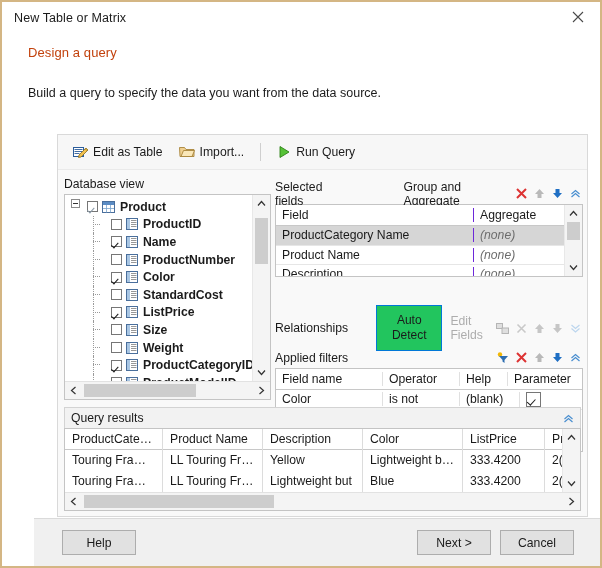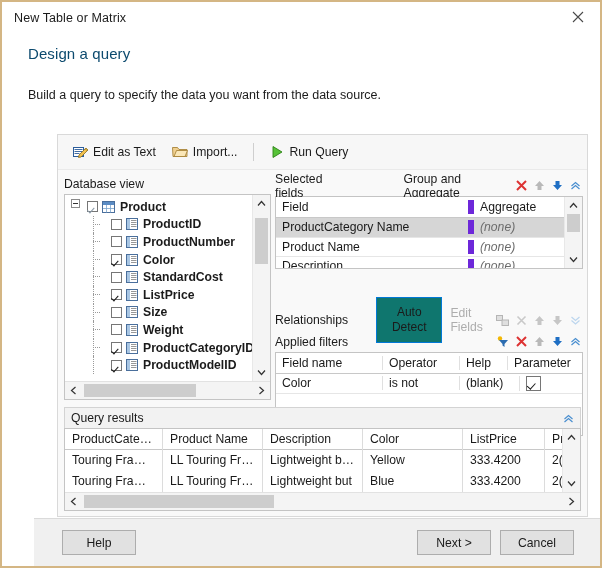--- a/index.html
+++ b/index.html
@@ -42,22 +42,22 @@
     right: 0; top: 0;
     width: 44px; height: 30px;
     display: flex; align-items: center; justify-content: center;
     cursor: default;
   }
   .close-btn svg { display:block; }
 
   
   .heading-area { padding: 12px 0 0 26px; }
   .page-heading {
-    font-size: 15px;
-    color: #0c4a6e;
+    font-size: 13px;
+    color: #c2410c;
     font-weight: normal;
     margin: 0 0 0 0;
     letter-spacing: .1px;
   }
   .page-sub {
     font-size: 12.5px;
     color: #1b1b1b;
     margin-top: 26px;
   }
 
@@ -244,20 +244,21 @@
   .rightcol {
     position: absolute;
     left: 217px; top: 40px;
     width: 308px; height: 225px;
   }
   .sec-head {
     display:flex; align-items:center;
     height: 21px;
     font-size: 12.2px;
     color:#1b1b1b;
+    margin-top:8px;
   }
   .sec-title { }
   .sec-mid { margin-left: 52px; }
   .sec-icons {
     margin-left:auto;
     display:flex; align-items:center; gap: 7px;
     padding-right: 2px;
   }
   .mini { cursor: default; line-height:0; }
 
@@ -283,32 +284,32 @@
     border-bottom: 1px solid #c8c8c8;
     height: 21px;
   }
   .grow.sel { background: #d6d6d6; justify-content: flex-end; }
   .gcell { padding: 0 6px; overflow:hidden; white-space:nowrap; text-overflow:ellipsis;}
   .gcell.agg { color:#6c6c6c; font-style:italic; }
   .gcell.agghead { font-style:normal; color:#1b1b1b; }
 
   
   .sf-field { flex: 1 1 auto; }
-  .sf-agg { flex:0 0 78px; border-left: 6px solid #6d28d9; }
+  .sf-agg { flex:0 0 78px; border-left: 1px solid #6d28d9; }
 
   
   .rel-row {
     display:flex; align-items:center;
     height: 22px;
     font-size: 12.2px;
     margin-top: 40px;
   }
   .autodetect {
     border: 1px solid #0078d7;
-    background: #0f766e;
+    background: #22c55e;
     font-size: 12px;
     padding: 7px 7px;
     color:#1b1b1b;
     cursor: default;
     margin-left: 28px;
     line-height: 15px;
   }
   .disabled-text { color:#adadad; margin-left: 8px; }
 
   
@@ -442,21 +443,21 @@
     <div class="toolbar">
       <div class="tb-btn">
         <span class="ico">
           <svg width="15" height="14" viewBox="0 0 15 14">
             <rect x="0.5" y="2.5" width="10" height="9" fill="#ffffff" stroke="#2c5d9b" stroke-width="1"></rect>
             <path d="M1.5 4.5h8M1.5 6.5h8M1.5 8.5h5" stroke="#2c5d9b" stroke-width="0.9"></path>
             <path d="M6 10 L13 3 L15 5 L8 12 L5.5 12.5 Z" fill="#f2c14e" stroke="#8a6d1f" stroke-width="0.8"></path>
             <path d="M12.2 3.8 L14.2 5.8" stroke="#8a6d1f" stroke-width="0.7"></path>
           </svg>
         </span>
-        <span>Edit as Text</span>
+        <span>Edit as Table</span>
       </div>
       <div class="tb-btn">
         <span class="ico">
           <svg width="16" height="14" viewBox="0 0 16 14">
             <path d="M0.5 2.5h5l1.5 2h8v7h-14z" fill="#f0d090" stroke="#a8853a" stroke-width="0.9"></path>
             <path d="M2 11.5 L4.5 5.5 H15.5 L13 11.5 Z" fill="#fae7b8" stroke="#a8853a" stroke-width="0.9"></path>
           </svg>
         </span>
         <span>Import...</span>
       </div>
@@ -493,20 +494,31 @@
                 <span class="ico col-ico"><svg width="12" height="12" viewBox="0 0 12 12">
                     <rect x="0.5" y="0.5" width="11" height="11" fill="#ffffff" stroke="#4a6f9c"></rect>
                     <rect x="1" y="1" width="3" height="10" fill="#a9c6e3"></rect>
                     <path d="M5 2.5 H10.5 M5 4.5 H10.5 M5 6.5 H10.5 M5 8.5 H10.5" stroke="#7d7d7d" stroke-width="0.8"></path>
                   </svg></span>
                 <span>ProductID</span>
               </div>
               <div class="tnode child">
                 <span class="guide"></span>
                 <span class="elbow"></span>
+                <span class="cbox checked"></span>
+                <span class="ico col-ico"><svg width="12" height="12" viewBox="0 0 12 12">
+                    <rect x="0.5" y="0.5" width="11" height="11" fill="#ffffff" stroke="#4a6f9c"></rect>
+                    <rect x="1" y="1" width="3" height="10" fill="#a9c6e3"></rect>
+                    <path d="M5 2.5 H10.5 M5 4.5 H10.5 M5 6.5 H10.5 M5 8.5 H10.5" stroke="#7d7d7d" stroke-width="0.8"></path>
+                  </svg></span>
+                <span>Name</span>
+              </div>
+              <div class="tnode child">
+                <span class="guide"></span>
+                <span class="elbow"></span>
                 <span class="cbox "></span>
                 <span class="ico col-ico"><svg width="12" height="12" viewBox="0 0 12 12">
                     <rect x="0.5" y="0.5" width="11" height="11" fill="#ffffff" stroke="#4a6f9c"></rect>
                     <rect x="1" y="1" width="3" height="10" fill="#a9c6e3"></rect>
                     <path d="M5 2.5 H10.5 M5 4.5 H10.5 M5 6.5 H10.5 M5 8.5 H10.5" stroke="#7d7d7d" stroke-width="0.8"></path>
                   </svg></span>
                 <span>ProductNumber</span>
               </div>
               <div class="tnode child">
                 <span class="guide"></span>
@@ -787,22 +799,22 @@
                 <div class="qcell qc1">Product Name</div>
                 <div class="qcell qc2">Description</div>
                 <div class="qcell qc3">Color</div>
                 <div class="qcell qc4">ListPrice</div>
                 <div class="qcell qc5">Pr</div>
               </div>
               <div class="">
                 <div class="qrow">
                   <div class="qcell qc0">Touring Frames</div>
                   <div class="qcell qc1">LL Touring Fram...</div>
+                  <div class="qcell qc3">Yellow</div>
                   <div class="qcell qc2">Lightweight but...</div>
-                  <div class="qcell qc3">Yellow</div>
                   <div class="qcell qc4">333.4200</div>
                   <div class="qcell qc5">2(</div>
                 </div>
               </div>
               <div class="qr-clip">
                 <div class="qrow">
                   <div class="qcell qc0">Touring Frames</div>
                   <div class="qcell qc1">LL Touring Fram</div>
                   <div class="qcell qc2">Lightweight but</div>
                   <div class="qcell qc3">Blue</div>

